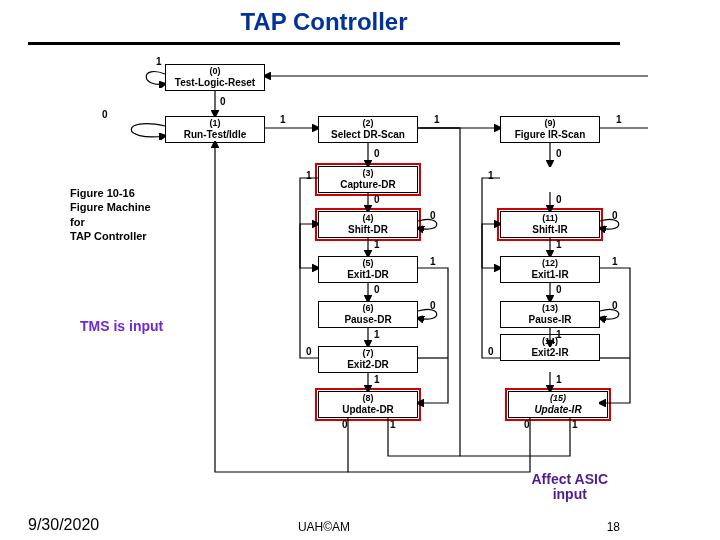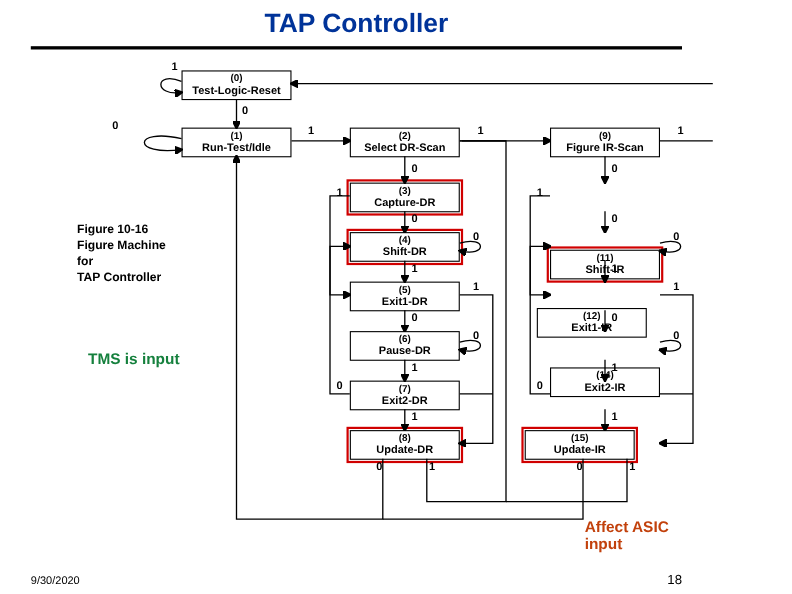--- a/index.html
+++ b/index.html
@@ -1,24 +1,24 @@
 <!DOCTYPE html>
 <html><head>
 <meta charset="utf-8">
 <style>
   html,body{margin:0;padding:0;background:#fff;font-family:Arial,Helvetica,sans-serif;}
   .slide{position:relative;width:648px;height:540px;background:#fff;overflow:hidden;}
   .title{position:absolute;top:8px;left:0;right:0;text-align:center;font-size:24px;font-weight:bold;color:#003399;}
   .rule{position:absolute;top:42px;left:28px;right:28px;height:3px;background:#000;}
-  .footer-date{position:absolute;bottom:6px;left:28px;font-size:10px;color:#000;}
+  .footer-date{position:absolute;bottom:6px;left:28px;font-size:16px;color:#000;}
   .footer-center{position:absolute;bottom:6px;left:0;right:0;text-align:center;font-size:12px;color:#000;}
   .footer-page{position:absolute;bottom:6px;right:28px;font-size:12px;color:#000;}
-  .note-left{position:absolute;top:318px;left:80px;font-size:14px;font-weight:bold;color:#15803d;}
-  .note-right{position:absolute;top:472px;right:40px;font-size:14px;font-weight:bold;color:#c2410c;text-align:left;line-height:1.1;}
-  .fig-caption{position:absolute;top:186px;left:70px;width:120px;font-size:11px;font-weight:bold;color:#000;line-height:1.3;margin-top:16px;}
+  .note-left{position:absolute;top:318px;left:80px;font-size:14px;font-weight:bold;color:#6d28d9;}
+  .note-right{position:absolute;top:472px;right:40px;font-size:14px;font-weight:bold;color:#4c1d95;text-align:center;line-height:1.1;}
+  .fig-caption{position:absolute;top:186px;left:70px;width:120px;font-size:11px;font-weight:bold;color:#000;line-height:1.3;}
   .diagram{position:absolute;top:56px;left:60px;width:610px;height:430px;}
   .state{position:absolute;border:1.5px solid #000;background:#fff;font-size:10px;font-weight:bold;text-align:center;padding:2px 2px;line-height:1.1;box-sizing:border-box;}
   .state .num{display:block;font-size:9px;}
   .hl{outline:2.5px solid #d00000;outline-offset:1px;}
   .lbl{position:absolute;font-size:10px;font-weight:bold;color:#000;}
   svg{position:absolute;top:0;left:0;overflow:visible;}
   svg line, svg path, svg polyline{stroke:#000;stroke-width:1.2;fill:none;}
   svg .arrow{fill:#000;}
 </style>
 </head>
@@ -78,33 +78,37 @@
     </div>
     <div class="state" style="left:258px;top:290px;width:100px;">
       <span class="num">(7)</span>
       <span>Exit2-DR</span>
     </div>
     <div class="state hl" style="left:258px;top:335px;width:100px;">
       <span class="num">(8)</span>
       <span>Update-DR</span>
     </div>
 
-    <div class="state hl" style="left:440px;top:155px;width:100px;margin-top:16px;">
+    <div class="state hl" style="left:440px;top:155px;width:100px;">
       <span class="num">(11)</span>
       <span>Shift-IR</span>
     </div>
-    <div class="state" style="left:428px;top:200px;width:100px;margin-top:24px;">
+    <div class="state" style="left:440px;top:200px;width:100px;">
       <span class="num">(12)</span>
       <span>Exit1-IR</span>
+    </div>
+    <div class="state" style="left:440px;top:245px;width:100px;">
+      <span class="num">(13)</span>
+      <span>Pause-IR</span>
     </div>
     <div class="state" style="left:440px;top:278px;width:100px;">
       <span class="num">(14)</span>
       <span>Exit2-IR</span>
     </div>
-    <div class="state hl" style="left:417px;top:335px;width:100px;">
+    <div class="state hl" style="left:448px;top:335px;width:100px;font-style:italic;">
       <span class="num">(15)</span>
       <span>Update-IR</span>
     </div>
 
     <div class="lbl" style="left:96px;top:0px;">1</div>
     <div class="lbl" style="left:160px;top:40px;">0</div>
     <div class="lbl" style="left:42px;top:53px;">0</div>
     <div class="lbl" style="left:220px;top:58px;">1</div>
     <div class="lbl" style="left:374px;top:58px;">1</div>
     <div class="lbl" style="left:314px;top:92px;">0</div>
@@ -197,14 +201,15 @@
 
       <polyline points="510,361 510,400 400,400"></polyline>
 
       <polyline points="470,361 470,416 288,416"></polyline>
 
       <line x1="400" y1="72" x2="360" y2="72"></line>
     </svg>
   </div>
 
   <div class="footer-date">9/30/2020</div>
+  <div class="footer-center">UAH©AM</div>
   <div class="footer-page">18</div>
 </div>
 
 </body></html>

